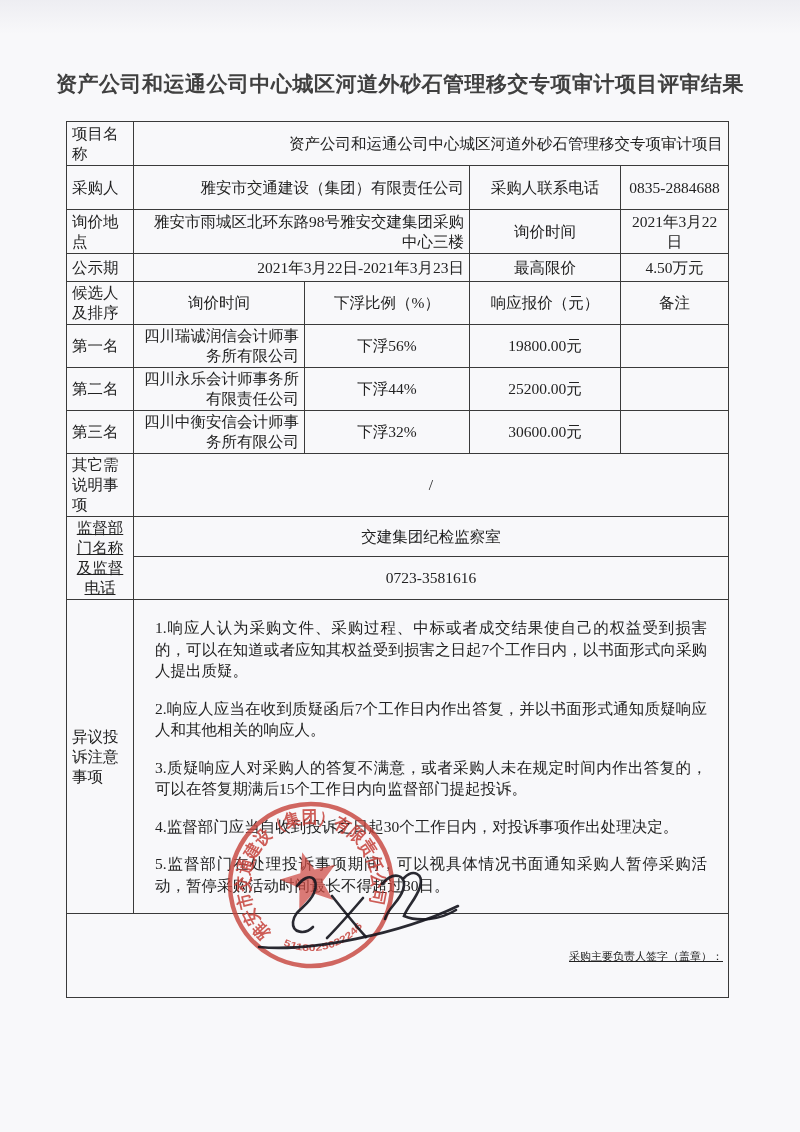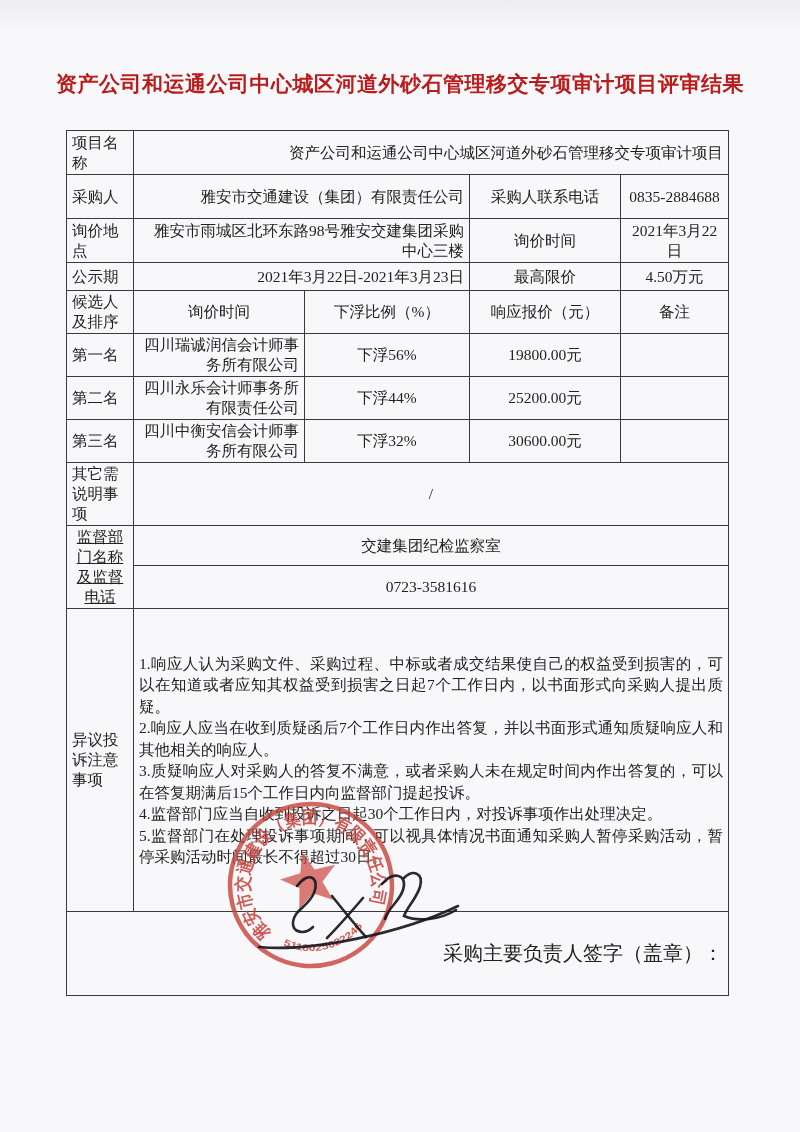--- a/index.html
+++ b/index.html
@@ -10,42 +10,42 @@
     color:#1f1f1f;
   }
   .page::before{
     content:""; position:absolute; left:0; top:0; right:0; height:34px;
     background:linear-gradient(180deg, rgba(190,190,205,.18), rgba(190,190,205,0));
     pointer-events:none;
   }
   .doc-title {
     position:absolute; top:70px; left:36px; width:728px;
     text-align:center; font-family:"Liberation Sans","DejaVu Sans",sans-serif;
-    font-weight:bold; font-size:21px; line-height:27px; color:#b91c1c;
+    font-weight:bold; font-size:21px; line-height:27px; color:#404040;
     letter-spacing:.5px;
   }
   table.doc {
-    position:absolute; left:66px; top:130px; width:662px;
+    position:absolute; left:66px; top:121px; width:662px;
     border-collapse:collapse; table-layout:fixed;border-radius:15px;
   }
   table.doc td {
     border:1.6px solid #3a3a3a; vertical-align:middle;
     font-size:15.5px; line-height:20px; color:#222;
     padding:1px 5px; overflow:hidden;
   }
   td.lbl { font-size:15px; padding:1px 1px 1px 3px; word-break:break-all; }
   td.c { text-align:center; }
   td.l { text-align:right; }
   .h41 td{ height:41px; } .h25 td{ height:25px; } .h39 td{ height:39px; }
   .h40 td{ height:40px; } .h37 td{ height:37px; } .h81 td{ height:81px; }
   tr.notes-row td { height:300px; }
   td.lbl-center { text-align:center;text-decoration:underline; }
   .notes-cell { vertical-align:middle; padding:14px 10px 6px 8px; }
-  .notes-cell p { margin:0; font-size:15.5px; line-height:21.5px; text-align:justify; }
-  .sig-label { font-size:20px; }
+  .notes-cell p { margin:16px; font-size:15.5px; line-height:21.5px; text-align:justify; }
+  .sig-label { font-size:11px;text-decoration:underline; }
   .overlay { position:absolute; left:0; top:0; pointer-events:none; }
 </style>
 </head>
 <body>
 
 <div class="page">
 
   <div class="doc-title">
     <div>资产公司和运通公司中心城区河道外砂石管理移交专项审计项目评审结果</div>
   </div>

